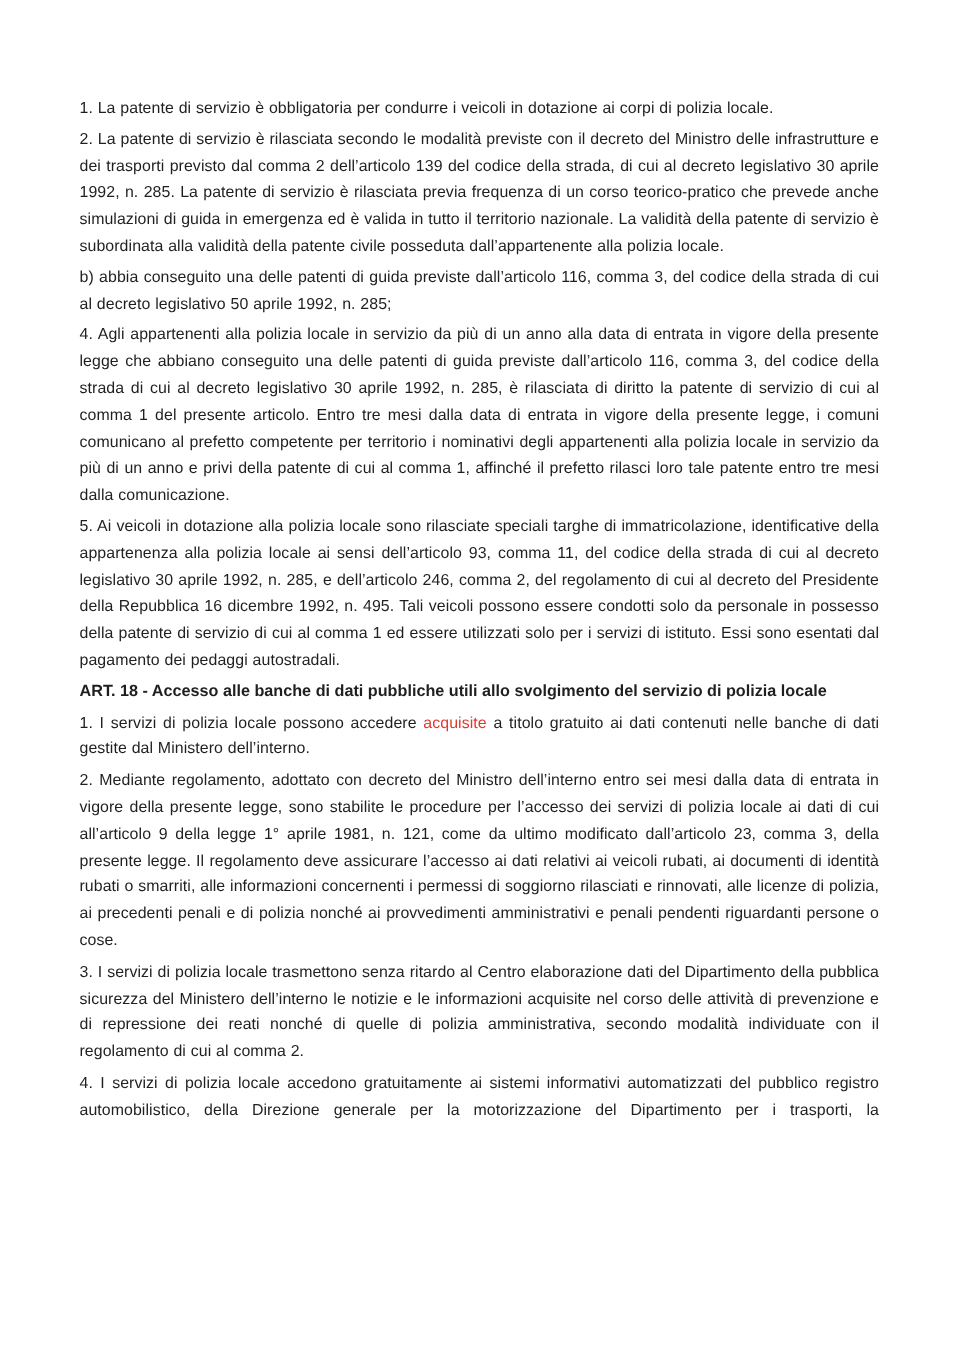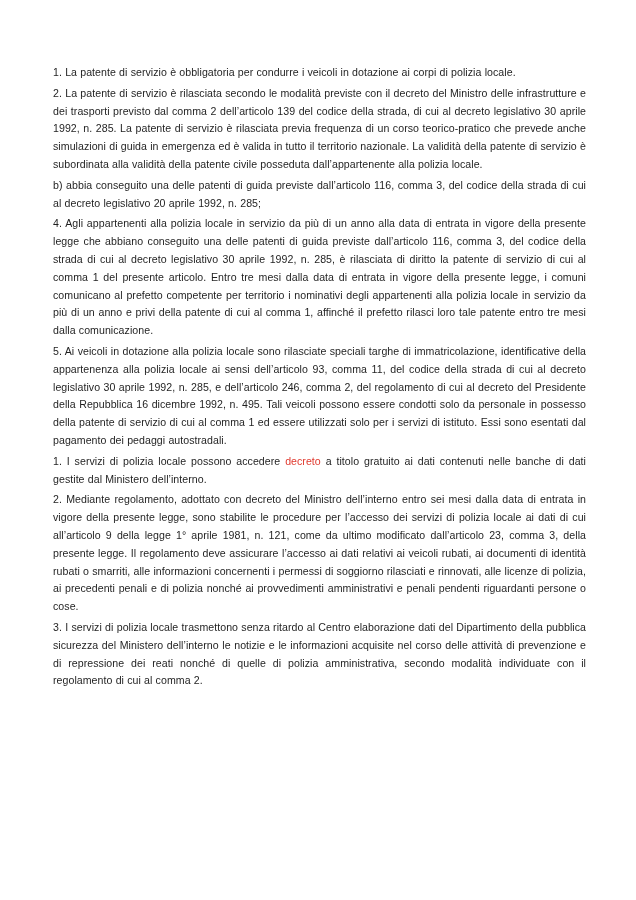--- a/index.html
+++ b/index.html
@@ -47,28 +47,30 @@
 <body style="color: rgb(31, 31, 31); background: rgb(255, 255, 255);">
 
 <div class="page">
 
   <p class="para">1. La patente di servizio è obbligatoria per condurre i veicoli in dotazione ai corpi di polizia locale.</p>
 
   <p class="para">2. La patente di servizio è rilasciata secondo le modalità previste con il decreto del Ministro delle infrastrutture e dei trasporti previsto dal comma 2 dell’articolo 139 del codice della strada, di cui al decreto legislativo 30 aprile 1992, n. 285. La patente di servizio è rilasciata previa frequenza di un corso teorico-pratico che prevede anche simulazioni di guida in emergenza ed è valida in tutto il territorio nazionale. La validità della patente di servizio è subordinata alla validità della patente civile posseduta dall’appartenente alla polizia locale.</p>
 
 
 
-  <p class="para">b) abbia conseguito una delle patenti di guida previste dall’articolo 116, comma 3, del codice della strada di cui al decreto legislativo 20 aprile 1992, n. 285;</p>
+  <p class="para">b) abbia conseguito una delle patenti di guida previste dall’articolo 116, comma 3, del codice della strada di cui al decreto legislativo 50 aprile 1992, n. 285;</p>
 
 
   <p class="para">4. Agli appartenenti alla polizia locale in servizio da più di un anno alla data di entrata in vigore della presente legge che abbiano conseguito una delle patenti di guida previste dall’articolo 116, comma 3, del codice della strada di cui al decreto legislativo 30 aprile 1992, n. 285, è rilasciata di diritto la patente di servizio di cui al comma 1 del presente articolo. Entro tre mesi dalla data di entrata in vigore della presente legge, i comuni comunicano al prefetto competente per territorio i nominativi degli appartenenti alla polizia locale in servizio da più di un anno e privi della patente di cui al comma 1, affinché il prefetto rilasci loro tale patente entro tre mesi dalla comunicazione.</p>
 
   <p class="para">5. Ai veicoli in dotazione alla polizia locale sono rilasciate speciali targhe di immatricolazione, identificative della appartenenza alla polizia locale ai sensi dell’articolo 93, comma 11, del codice della strada di cui al decreto legislativo 30 aprile 1992, n. 285, e dell’articolo 246, comma 2, del regolamento di cui al decreto del Presidente della Repubblica 16 dicembre 1992, n. 495. Tali veicoli possono essere condotti solo da personale in possesso della patente di servizio di cui al comma 1 ed essere utilizzati solo per i servizi di istituto. Essi sono esentati dal pagamento dei pedaggi autostradali.</p>
 
+  <p class="heading">ART. 18 - Accesso alle banche di dati pubbliche utili allo svolgimento del servizio di polizia locale</p>
 
-  <p class="para"><span>1. I servizi di polizia locale possono accedere</span> <span class="ins" style="color: rgb(224, 57, 46);">decreto</span> <span>a titolo gratuito ai dati contenuti nelle banche di dati gestite dal Ministero dell’interno.</span></p>
+  <p class="para"><span>1. I servizi di polizia locale possono accedere</span> <span class="ins" style="color: rgb(224, 57, 46);">acquisite</span> <span>a titolo gratuito ai dati contenuti nelle banche di dati gestite dal Ministero dell’interno.</span></p>
 
   <p class="para">2. Mediante regolamento, adottato con decreto del Ministro dell’interno entro sei mesi dalla data di entrata in vigore della presente legge, sono stabilite le procedure per l’accesso dei servizi di polizia locale ai dati di cui all’articolo 9 della legge 1° aprile 1981, n. 121, come da ultimo modificato dall’articolo 23, comma 3, della presente legge. Il regolamento deve assicurare l’accesso ai dati relativi ai veicoli rubati, ai documenti di identità rubati o smarriti, alle informazioni concernenti i permessi di soggiorno rilasciati e rinnovati, alle licenze di polizia, ai precedenti penali e di polizia nonché ai provvedimenti amministrativi e penali pendenti riguardanti persone o cose.</p>
 
   <p class="para">3. I servizi di polizia locale trasmettono senza ritardo al Centro elaborazione dati del Dipartimento della pubblica sicurezza del Ministero dell’interno le notizie e le informazioni acquisite nel corso delle attività di prevenzione e di repressione dei reati nonché di quelle di polizia amministrativa, secondo modalità individuate con il regolamento di cui al comma 2.</p>
 
+  <p class="para continues">4. I servizi di polizia locale accedono gratuitamente ai sistemi informativi automatizzati del pubblico registro automobilistico, della Direzione generale per la motorizzazione del Dipartimento per i trasporti, la</p>
 
 </div>
 
 </body></html>

